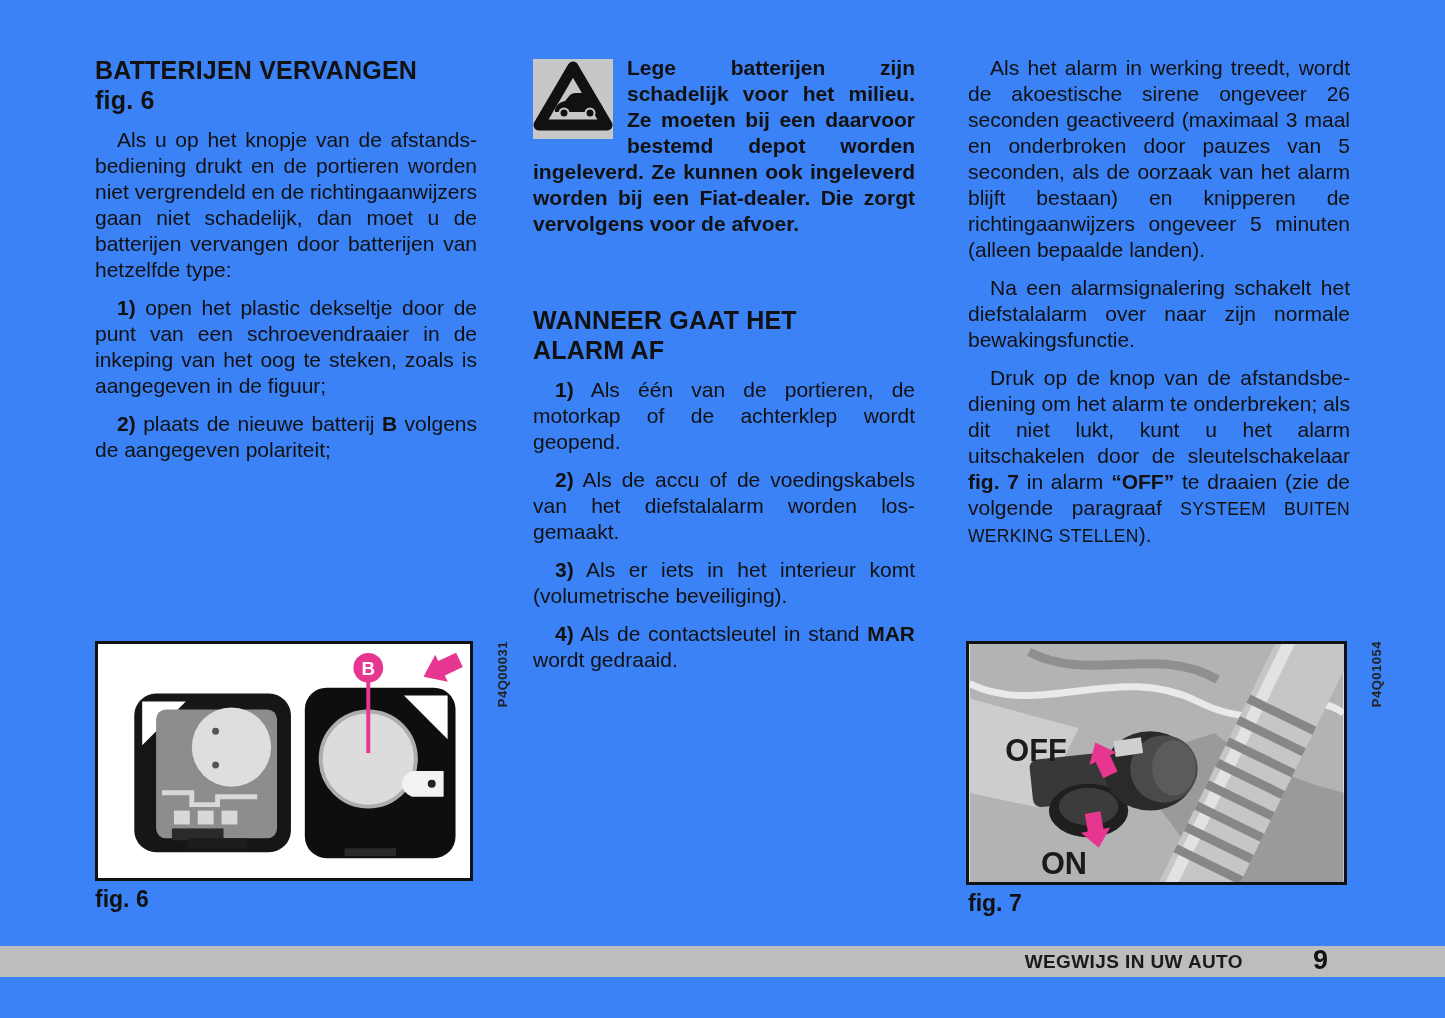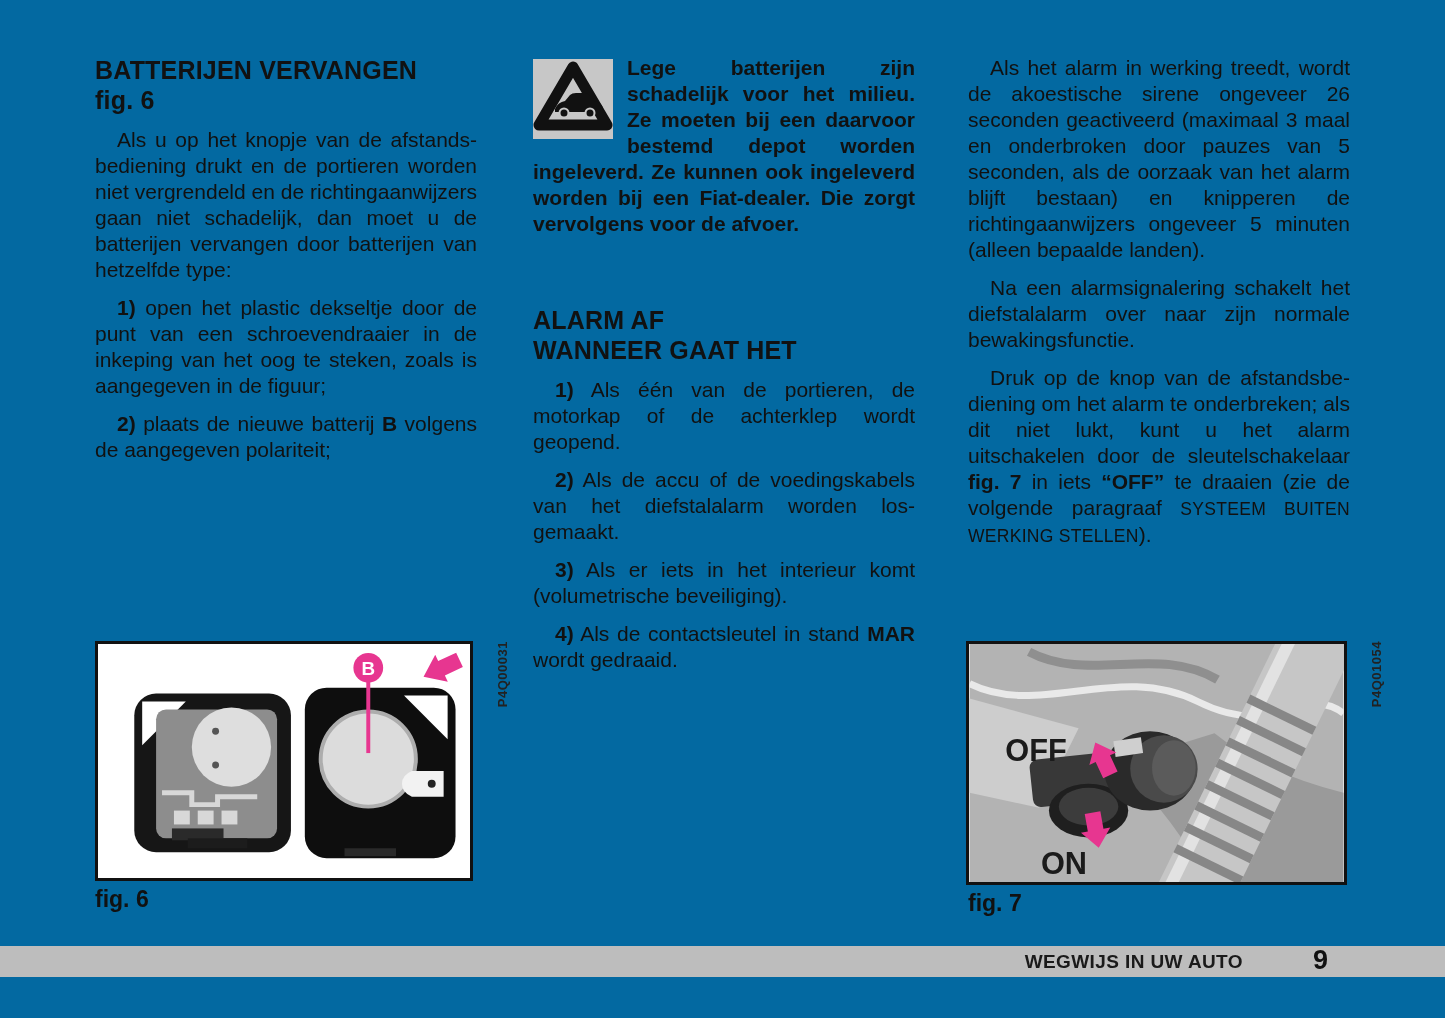--- a/index.html
+++ b/index.html
@@ -1,18 +1,18 @@
 <!DOCTYPE html>
 <html><head>
 <meta charset="utf-8">
 <style>
   * { margin:0; padding:0; box-sizing:border-box; }
   html,body { background:#e9e9e9; }
   .page {
-    position:relative; width:1445px; height:1018px; background:#0369a1;
+    position:relative; width:1445px; height:1018px; background:#3b82f6;
     font-family:"Liberation Sans", sans-serif; color:#111; overflow:hidden;
   }
   .col { position:absolute; top:55px; width:382px; text-align:justify;
          font-size:21px; line-height:26px; }
   #col1 { left:95px; }
   #col2 { left:533px; }
   #col3 { left:968px; }
   .heading { font-weight:bold; font-size:25px; line-height:30px; text-align:left; letter-spacing:0.2px; }
   .para { text-indent:22px; margin-top:12px; }
   .item { text-indent:22px; margin-top:12px; }
@@ -65,33 +65,33 @@
           <g>
             <path d="M22 50 q3 -7 10 -8 l5 -6 q2 -2 6 -2 l8 0 q4 0 6 3 l4 5 q8 1 9 8 l0 3 l-48 0 Z" fill="#111"></path>
             <circle cx="31" cy="54" r="4.5" fill="#111" stroke="#c7c7c7" stroke-width="2"></circle>
             <circle cx="57" cy="54" r="4.5" fill="#111" stroke="#c7c7c7" stroke-width="2"></circle>
           </g>
         </svg>
       </span>
       <span>Lege batterijen zijn schadelijk voor het milieu. Ze moeten bij een daarvoor bestemd depot worden ingeleverd. Ze kunnen ook inge­leverd worden bij een Fiat-dealer. Die zorgt vervolgens voor de afvoer.</span>
     </div>
     <div class="heading col2-heading">
+      <div>WANNEER GAAT HET</div>
       <div>ALARM AF</div>
-      <div>WANNEER GAAT HET</div>
     </div>
     <p class="item"><span class="b">1)</span><span> Als één van de portieren, de motorkap of de achterklep wordt geopend.</span></p>
     <p class="item"><span class="b">2)</span><span> Als de accu of de voedingskabels van het diefstalalarm worden los­gemaakt.</span></p>
     <p class="item"><span class="b">3)</span><span> Als er iets in het interieur komt (volumetrische beveiliging).</span></p>
     <p class="item"><span class="b">4)</span><span> Als de contactsleutel in stand </span><span class="b">MAR</span><span> wordt gedraaid.</span></p>
   </div>
 
   <div class="col" id="col3">
     <p class="para" style="margin-top:0;">Als het alarm in werking treedt, wordt de akoestische sirene ongeveer 26 seconden geactiveerd (maximaal 3 maal en onderbroken door pauzes van 5 seconden, als de oorzaak van het alarm blijft bestaan) en knipperen de richtingaanwijzers ongeveer 5 minuten (alleen bepaalde landen).</p>
     <p class="para">Na een alarmsignalering schakelt het diefstalalarm over naar zijn normale bewakingsfunctie.</p>
-    <p class="para"><span>Druk op de knop van de afstandsbe­diening om het alarm te onderbreken; als dit niet lukt, kunt u het alarm uitschakelen door de sleutelschakelaar </span><span class="b">fig. 7</span><span> in iets </span><span class="b">“OFF”</span><span> te draaien (zie de volgende paragraaf </span><span class="sc">SYSTEEM BUITEN WERKING STELLEN</span><span>).</span></p>
+    <p class="para"><span>Druk op de knop van de afstandsbe­diening om het alarm te onderbreken; als dit niet lukt, kunt u het alarm uitschakelen door de sleutelschakelaar </span><span class="b">fig. 7</span><span> in alarm </span><span class="b">“OFF”</span><span> te draaien (zie de volgende paragraaf </span><span class="sc">SYSTEEM BUITEN WERKING STELLEN</span><span>).</span></p>
   </div>
 
   <div class="figure-wrap" id="fig6-wrap">
     <div class="figure-box">
       <svg viewBox="0 0 374 236">
         <rect x="0" y="0" width="374" height="236" fill="#ffffff"></rect>
 
         <g>
           <rect x="36" y="50" width="158" height="160" rx="22" fill="#161616"></rect>
           <polygon points="44,58 88,58 44,102" fill="#ffffff"></polygon>

